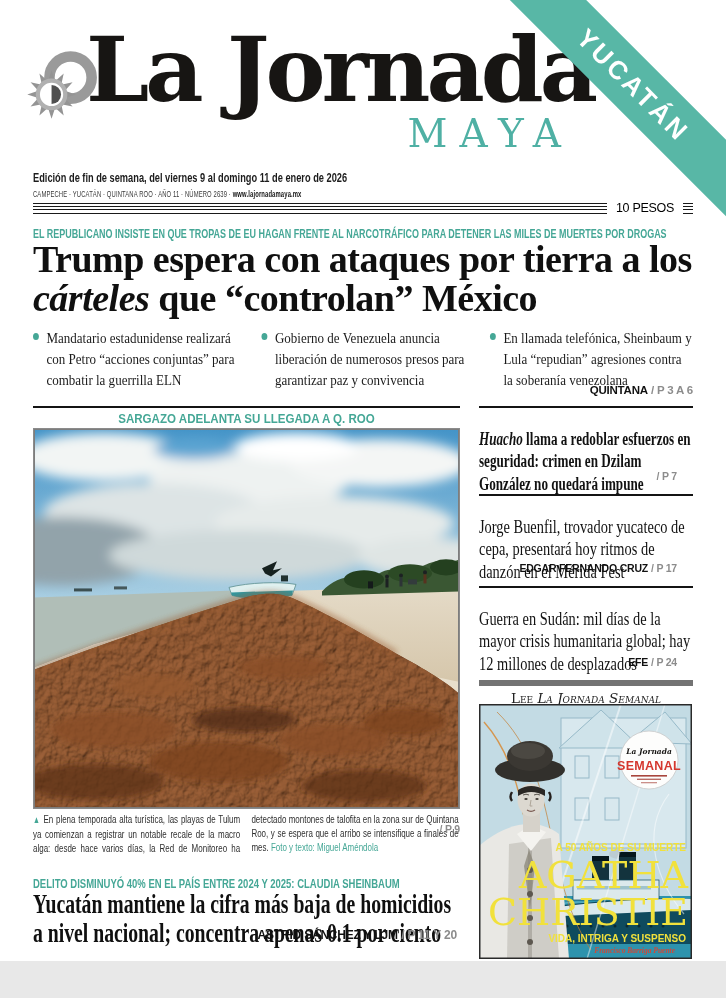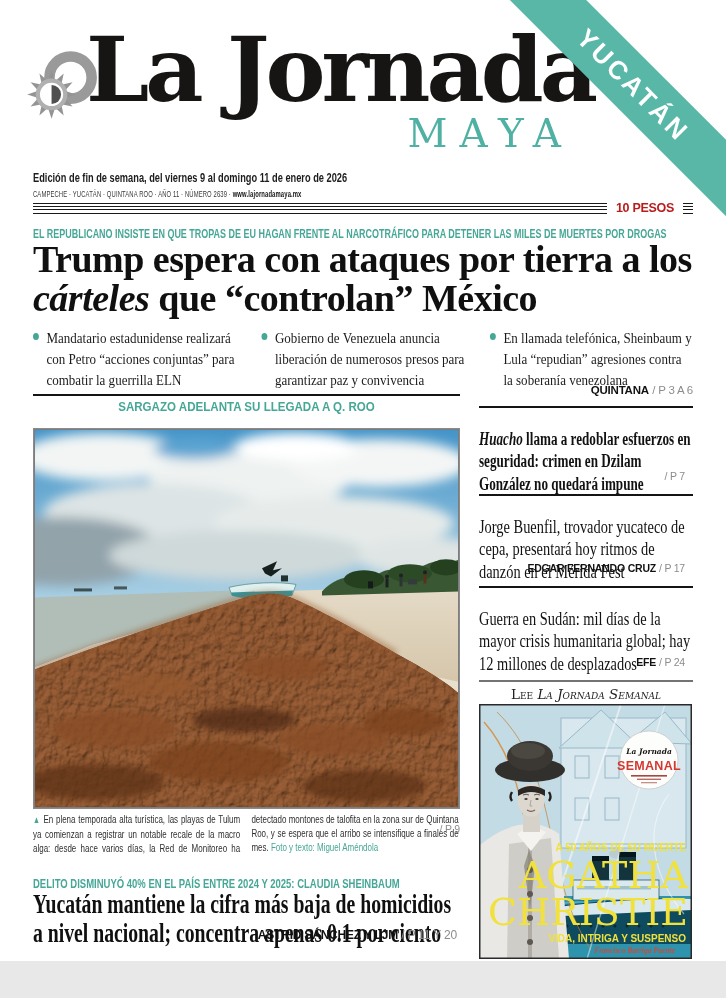--- a/index.html
+++ b/index.html
@@ -19,60 +19,60 @@
   #ribbon .txt{color:#fff;font-weight:bold;font-size:26px;letter-spacing:3px;}
 
   #edition-line{left:33px;top:171px;font-weight:bold;font-size:12.5px;width:450px;
                 transform:scaleX(0.74);transform-origin:0 0;white-space:nowrap;color:#1c1c1c;}
   #info-line{left:33px;top:188px;font-size:9.8px;width:450px;transform:scaleX(0.60);
              transform-origin:0 0;white-space:nowrap;color:#3a3a3a;letter-spacing:0.2px;}
   #info-line b{color:#141414;}
   #price-bar{left:33px;top:203px;width:660px;height:12px;
              background:repeating-linear-gradient(to bottom,#1a1a1a 0 1px,transparent 1px 3.2px);}
   #price-label{position:absolute;right:10px;top:-2px;background:#fff;padding:0 9px;
-               font-weight:bold;font-size:12.5px;letter-spacing:-0.3px;color:#b91c1c;}
+               font-weight:normal;font-size:12.5px;letter-spacing:-0.3px;color:#000000;}
 
   
   .kicker{color:#45A796;font-weight:bold;white-space:nowrap;transform-origin:0 0;}
   #lead-kicker{left:33px;top:226px;font-size:13px;width:930px;transform:scaleX(0.69);}
   #lead-headline{left:33px;top:240px;width:666px;font-family:"Liberation Serif",serif;
                  font-weight:bold;font-size:38px;line-height:39px;letter-spacing:-0.5px;color:#101010;}
   #lead-bullets{left:33px;top:327px;width:786px;transform:scaleX(0.84);transform-origin:0 0;
                 display:flex;gap:30px;}
   .bullet{flex:1;display:flex;gap:9px;font-family:"Liberation Serif",serif;
           font-size:15.5px;line-height:1.36;color:#1b1b1b;}
   .bullet .dot{flex:0 0 auto;width:7px;height:7px;border-radius:50%;background:#45A796;margin-top:6px;}
   #lead-byline{left:33px;top:384px;width:660px;text-align:right;font-size:11.5px;}
   .byline-name{font-weight:bold;color:#111;letter-spacing:-0.2px;}
-  .page-ref{color:#8c8c8c;font-weight:normal;letter-spacing:-0.2px;}
-
-  
-  #photo-section{left:33px;top:394px;width:427px;border-top:2px solid #141414;}
+  .page-ref{color:#8c8c8c;font-weight:bold;letter-spacing:-0.2px;}
+
+  
+  #photo-section{left:33px;top:406px;width:427px;border-top:2px solid #141414;}
   #photo-kicker{position:relative;margin-left:-27px;width:481px;text-align:center;
                 font-size:13px;margin-top:3px;transform:scaleX(0.89);transform-origin:50% 0;}
   #beach-photo{left:33px;top:428px;width:427px;height:381px;border:1px solid #8b8b8b;box-sizing:border-box;}
   #photo-caption{left:33px;top:812px;width:608px;transform:scaleX(0.70);transform-origin:0 0;
                  column-count:2;column-gap:16px;font-size:11.4px;line-height:14px;
                  color:#2e2e2e;text-align:justify;}
   #photo-caption .marker{color:#45A796;font-size:10px;}
   #photo-caption .credit{color:#45A796;}
   #photo-ref{left:33px;top:823px;width:427px;text-align:right;font-size:10.5px;}
 
   
   #right-col{left:479px;top:406px;width:214px;}
   .brief{position:relative;border-top:2px solid #141414;box-sizing:border-box;padding-top:20px;}
   .brief-title{font-family:"Liberation Serif",serif;font-size:18px;line-height:1.24;
                color:#121212;transform-origin:0 0;}
   .b-bold{font-weight:bold;width:292px;transform:scaleX(0.73);}
   .b-reg{width:268px;transform:scaleX(0.80);}
-  .brief-foot{position:absolute;right:8px;bottom:12px;font-size:10.5px;white-space:nowrap;}
+  .brief-foot{position:absolute;right:16px;bottom:12px;font-size:10.5px;white-space:nowrap;}
   #brief-1{height:88px;}
   #brief-2{height:92px;}
   #brief-3{height:94px;}
-  #semanal-head{border-top:2px solid #737373;height:24px;box-sizing:border-box;
+  #semanal-head{border-top:6px solid #737373;height:24px;box-sizing:border-box;
                 text-align:center;font-family:"DejaVu Serif",serif;font-size:13.5px;
                 padding-top:4px;color:#222;font-variant:small-caps;}
   #semanal-head .it{font-style:italic;}
   #semanal-cover{display:block;width:213px;height:255px;}
 
   
   #bottom-kicker{left:33px;top:877px;font-size:12.5px;width:556px;transform:scaleX(0.76);}
   #bottom-headline{left:33px;top:890px;width:580px;transform:scaleX(0.73);transform-origin:0 0;
                    font-family:"Liberation Serif",serif;font-weight:bold;font-size:27px;
                    line-height:29px;color:#101010;}

